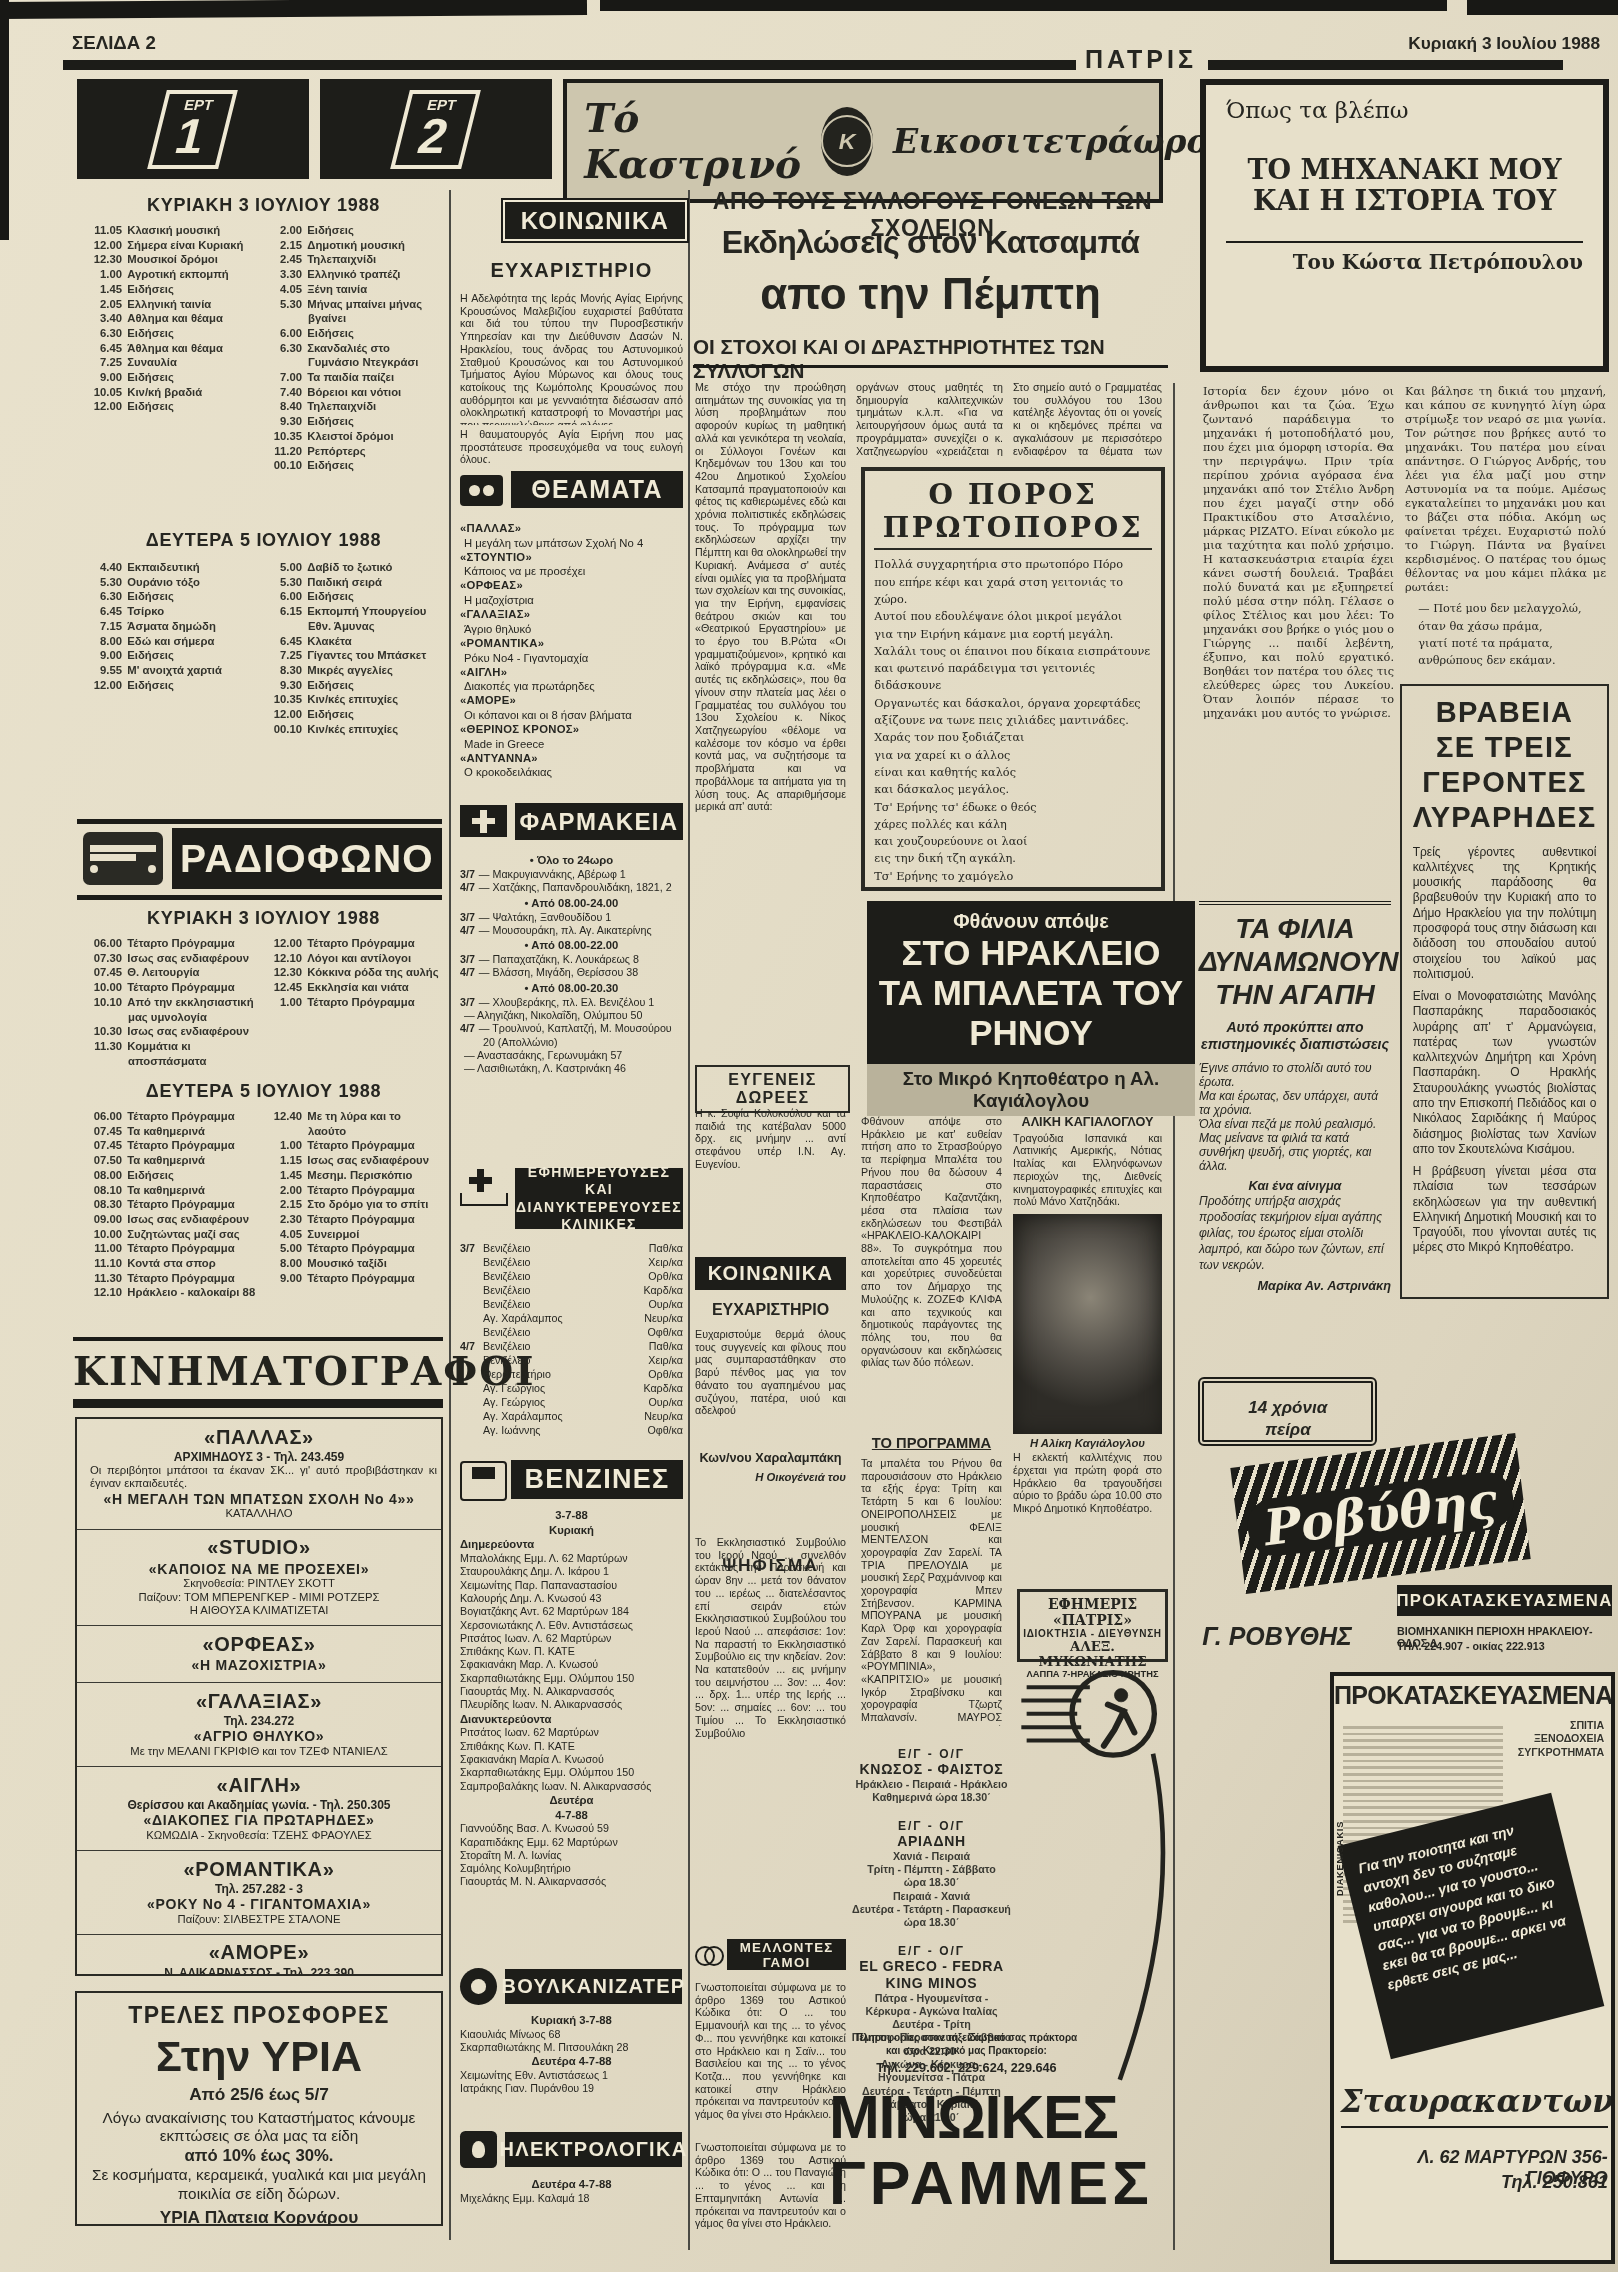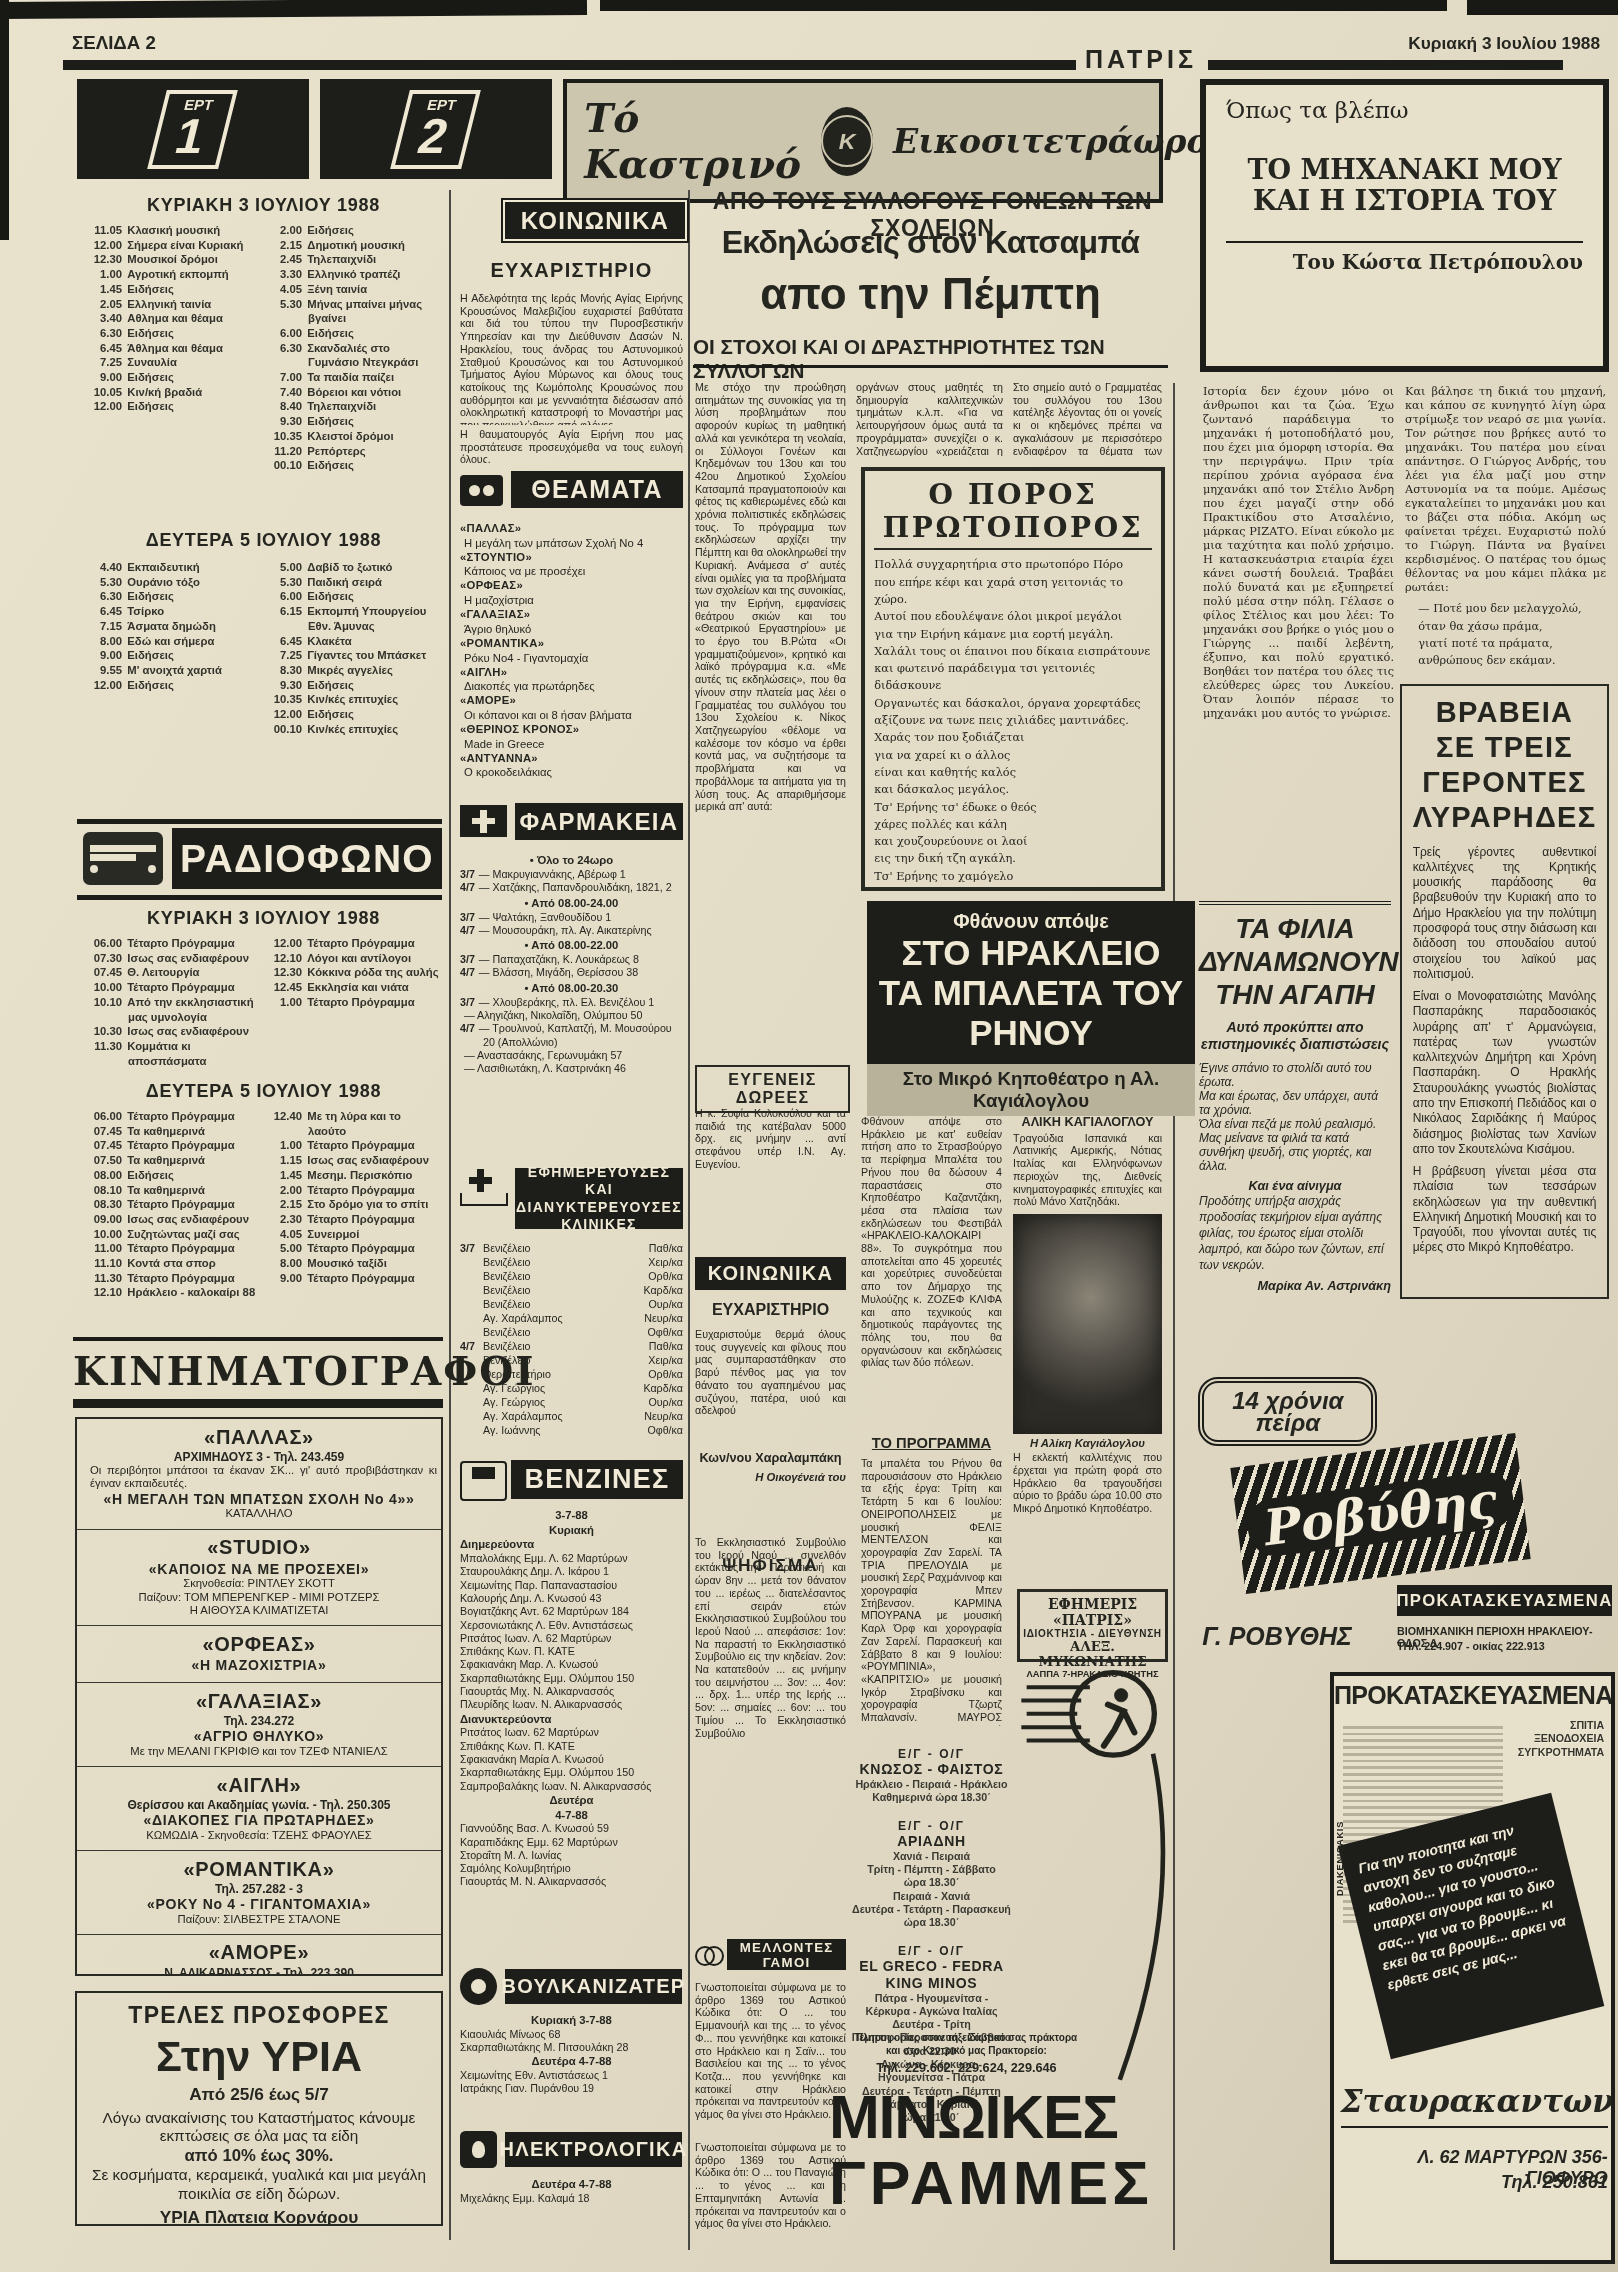--- a/index.html
+++ b/index.html
@@ -654,21 +654,21 @@
         <div class="filia-line" data-interactable="false">Μα και έρωτας, δεν υπάρχει, αυτά τα χρόνια.</div>
         <div class="filia-line" data-interactable="false">Όλα είναι πεζά με πολύ ρεαλισμό.</div>
         <div class="filia-line" data-interactable="false">Μας μείνανε τα φιλιά τα κατά συνθήκη ψευδή, στις γιορτές, και άλλα.</div>
       </div>
     <div style="font-style:italic;font-weight:bold;font-size:12.7px;text-align:center;margin-top:5.3px;" data-interactable="false">Και ένα αίνιγμα</div>
     <div style="font-style:italic;font-size:12px;line-height:16px;" data-interactable="false">Προδότης υπήρξα αισχράς προδοσίας τεκμήριον είμαι αγάπης φιλίας, του έρωτος είμαι στολίδι λαμπρό, και δώρο των ζώντων, επί των νεκρών.</div>
     <div style="font-style:italic;font-weight:bold;font-size:12.7px;text-align:right;margin-top:6.7px;" data-interactable="false">Μαρίκα Αν. Αστρινάκη</div>
   </div>
 
   <div class="abs" style="left:1197px;top:1377px;width:417px;height:289px;" data-interactable="false">
-    <div style="position:absolute;left:5.3px;top:4px;width:167px;height:57px;border:2.7px solid #1d1d19;border-radius:16px;outline:2px solid #1d1d19;outline-offset:2px;display:flex;flex-direction:column;align-items:center;justify-content:center;font-style:italic;font-weight:bold;font-size:24px;line-height:21.3px;" data-interactable="false">
+    <div style="position:absolute;left:5.3px;top:4px;width:167px;height:57px;border:2.7px solid #1d1d19;border-radius:2px;outline:2px solid #1d1d19;outline-offset:2px;display:flex;flex-direction:column;align-items:center;justify-content:flex-end;font-style:italic;font-weight:bold;font-size:17px;line-height:21.3px;" data-interactable="false">
       <span data-interactable="false">14 χρόνια</span>
       <span data-interactable="false">πείρα</span>
     </div>
     <div style="position:absolute;left:40px;top:73px;width:287px;height:127px;background:repeating-linear-gradient(115deg,#1d1d19 0 9.3px,#e7e0ca 9.3px 13.3px);transform:rotate(-7deg);display:flex;align-items:center;justify-content:center;" data-interactable="false">
       <div class="ser" style="font-style:italic;font-weight:bold;font-size:49px;color:#f2ecd8;background:#1d1d19;padding:0 16px;border-radius:27px;" data-interactable="false">Ροβύθης</div>
     </div>
     <div class="banner" style="position:absolute;left:200px;top:208px;width:215px;height:31px;font-size:16.7px;" data-interactable="false">ΠΡΟΚΑΤΑΣΚΕΥΑΣΜΕΝΑ</div>
     <div style="position:absolute;left:5.3px;top:245px;font-style:italic;font-weight:bold;font-size:25px;" data-interactable="false">Γ. ΡΟΒΥΘΗΣ</div>
     <div style="position:absolute;left:200px;top:248px;width:215px;font-size:10.7px;font-weight:bold;" data-interactable="false">ΒΙΟΜΗΧΑΝΙΚΗ ΠΕΡΙΟΧΗ ΗΡΑΚΛΕΙΟΥ-ΟΔΟΣ Δ</div>
     <div style="position:absolute;left:200px;top:263px;width:215px;font-size:10.7px;font-weight:bold;" data-interactable="false">ΤΗΛ. 224.907 - οικίας 222.913</div>

